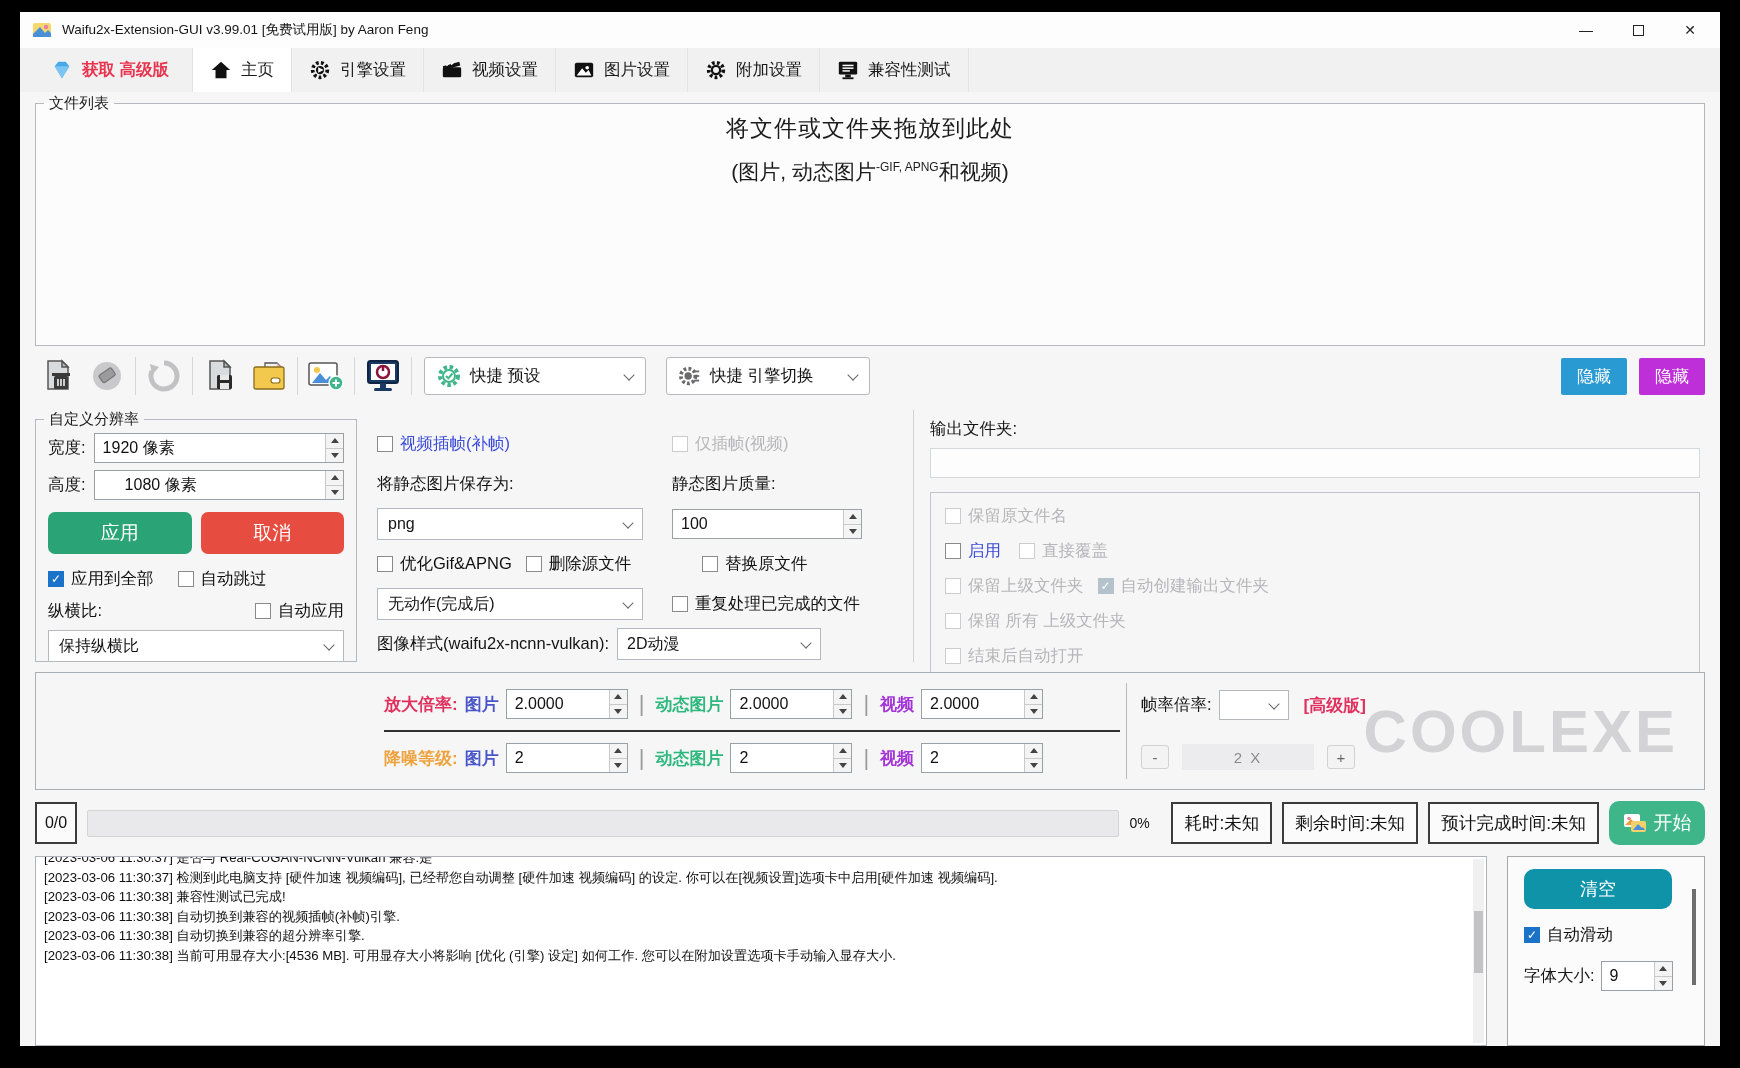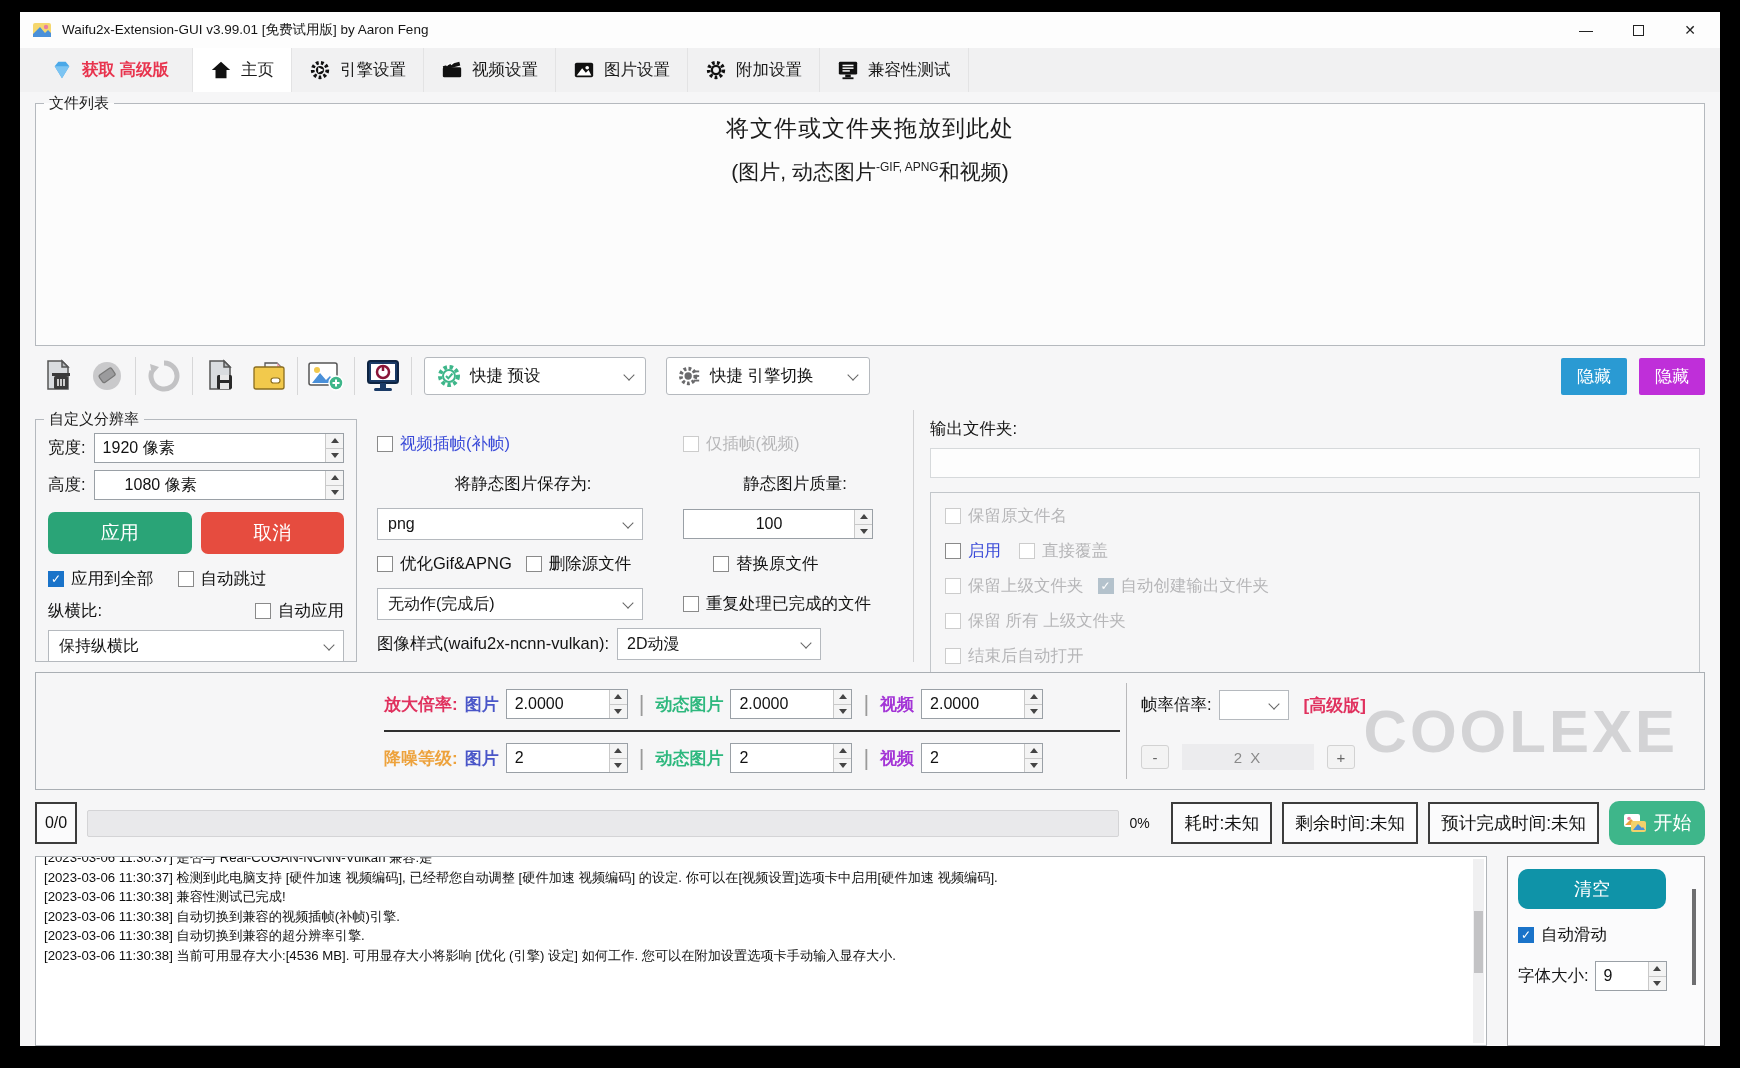--- a/index.html
+++ b/index.html
@@ -74,21 +74,21 @@
   .cb.checked { background:#1a73c9; border-color:#1a73c9; color:#fff; }
   .cb.gray { border-color:#cccccc; }
   .cb.gray-checked { background:#b4c2cc; border-color:#b4c2cc; color:#fff; }
   .cbl { font-size:16.5px; }
   .gray-text { color:#b6b6b8; }
   .blue-text { color:#3b4bd8; }
   .ddfield { height:32px; background:#fff; border:1px solid #b5b9be; display:flex; align-items:center;
              padding:0 10px; font-size:16px; color:#141414; }
   
   .mid-panel { flex:1; padding:14px 6px 0 20px; display:grid; grid-template-columns:292px 1fr;
-               grid-auto-rows:40px; column-gap:14px; align-items:center;text-align:center; }
+               grid-auto-rows:40px; column-gap:3px; align-items:center; }
   
   .out-panel { width:792px; flex:none; border-left:1px solid #d2d2d4; padding:8px 4px 0 16px; }
   .out-input { width:770px; height:30px; border:1px solid #d6d9db; background:#fdfdfd; margin-top:8px; }
   .out-group { border:1px solid #c2c6ca; margin-top:14px; padding:12px 14px; display:flex; flex-direction:column; gap:13px; width:770px; }
   
   .scale-box { border:1px solid #aaafb4; margin-top:10px; height:118px; display:flex; position:relative; flex:none; background:#f6f6f7; }
   .scale-left { margin-left:348px; width:736px; display:flex; flex-direction:column; justify-content:center; }
   .srow { display:flex; align-items:center; height:52px; gap:7px; }
   .sdivider { height:2px; background:#2f2f2f; width:100%; }
   .clabel { font-size:17px; font-weight:bold; white-space:nowrap; }
@@ -115,21 +115,21 @@
               font-size:17.5px; flex:none; background:#fbfbfc; }
   .start-btn { width:96px; height:44px; border-radius:10px; background:#3eb68a; color:#fff; font-size:19px;
                display:flex; align-items:center; justify-content:center; gap:7px; border:none; flex:none; }
   
   .bottom-row { margin-top:9px; flex:1; display:flex; gap:20px; min-height:0; }
   .log-box { flex:1; border:1px solid #b0b4b8; background:#fff; padding:0 22px 0 8px; overflow:hidden; position:relative; }
   .log-lines { margin-top:-9px; }
   .log-line { font-size:13.2px; line-height:19.5px; white-space:nowrap; color:#101010; }
   .log-scroll { position:absolute; right:2px; top:2px; bottom:2px; width:11px; background:#f0f0f1; }
   .log-thumb { position:absolute; top:28%; left:1px; width:9px; height:34%; background:#c3c3c5; }
-  .log-panel { width:198px; flex:none; border:1px solid #a8a8aa; background:#fbfbfc; padding:12px 12px 0 10px; position:relative; }
+  .log-panel { width:198px; flex:none; border:1px solid #a8a8aa; background:#fbfbfc; padding:12px 12px 0 16px; position:relative; }
   .clear-btn { width:148px; height:40px; border-radius:10px; background:#0f93a8; color:#fff; font-size:18px;
                display:flex; align-items:center; justify-content:center; border:none; }
   .panel-scroll { position:absolute; right:8px; top:32px; width:4px; height:96px; background:#6f6f71; }
   .lp-row { display:flex; align-items:center; margin-top:15px; }
   .spin.font { width:72px; margin-left:6px; }
 </style>
 </head>
 <body>
 
 <div class="window">

